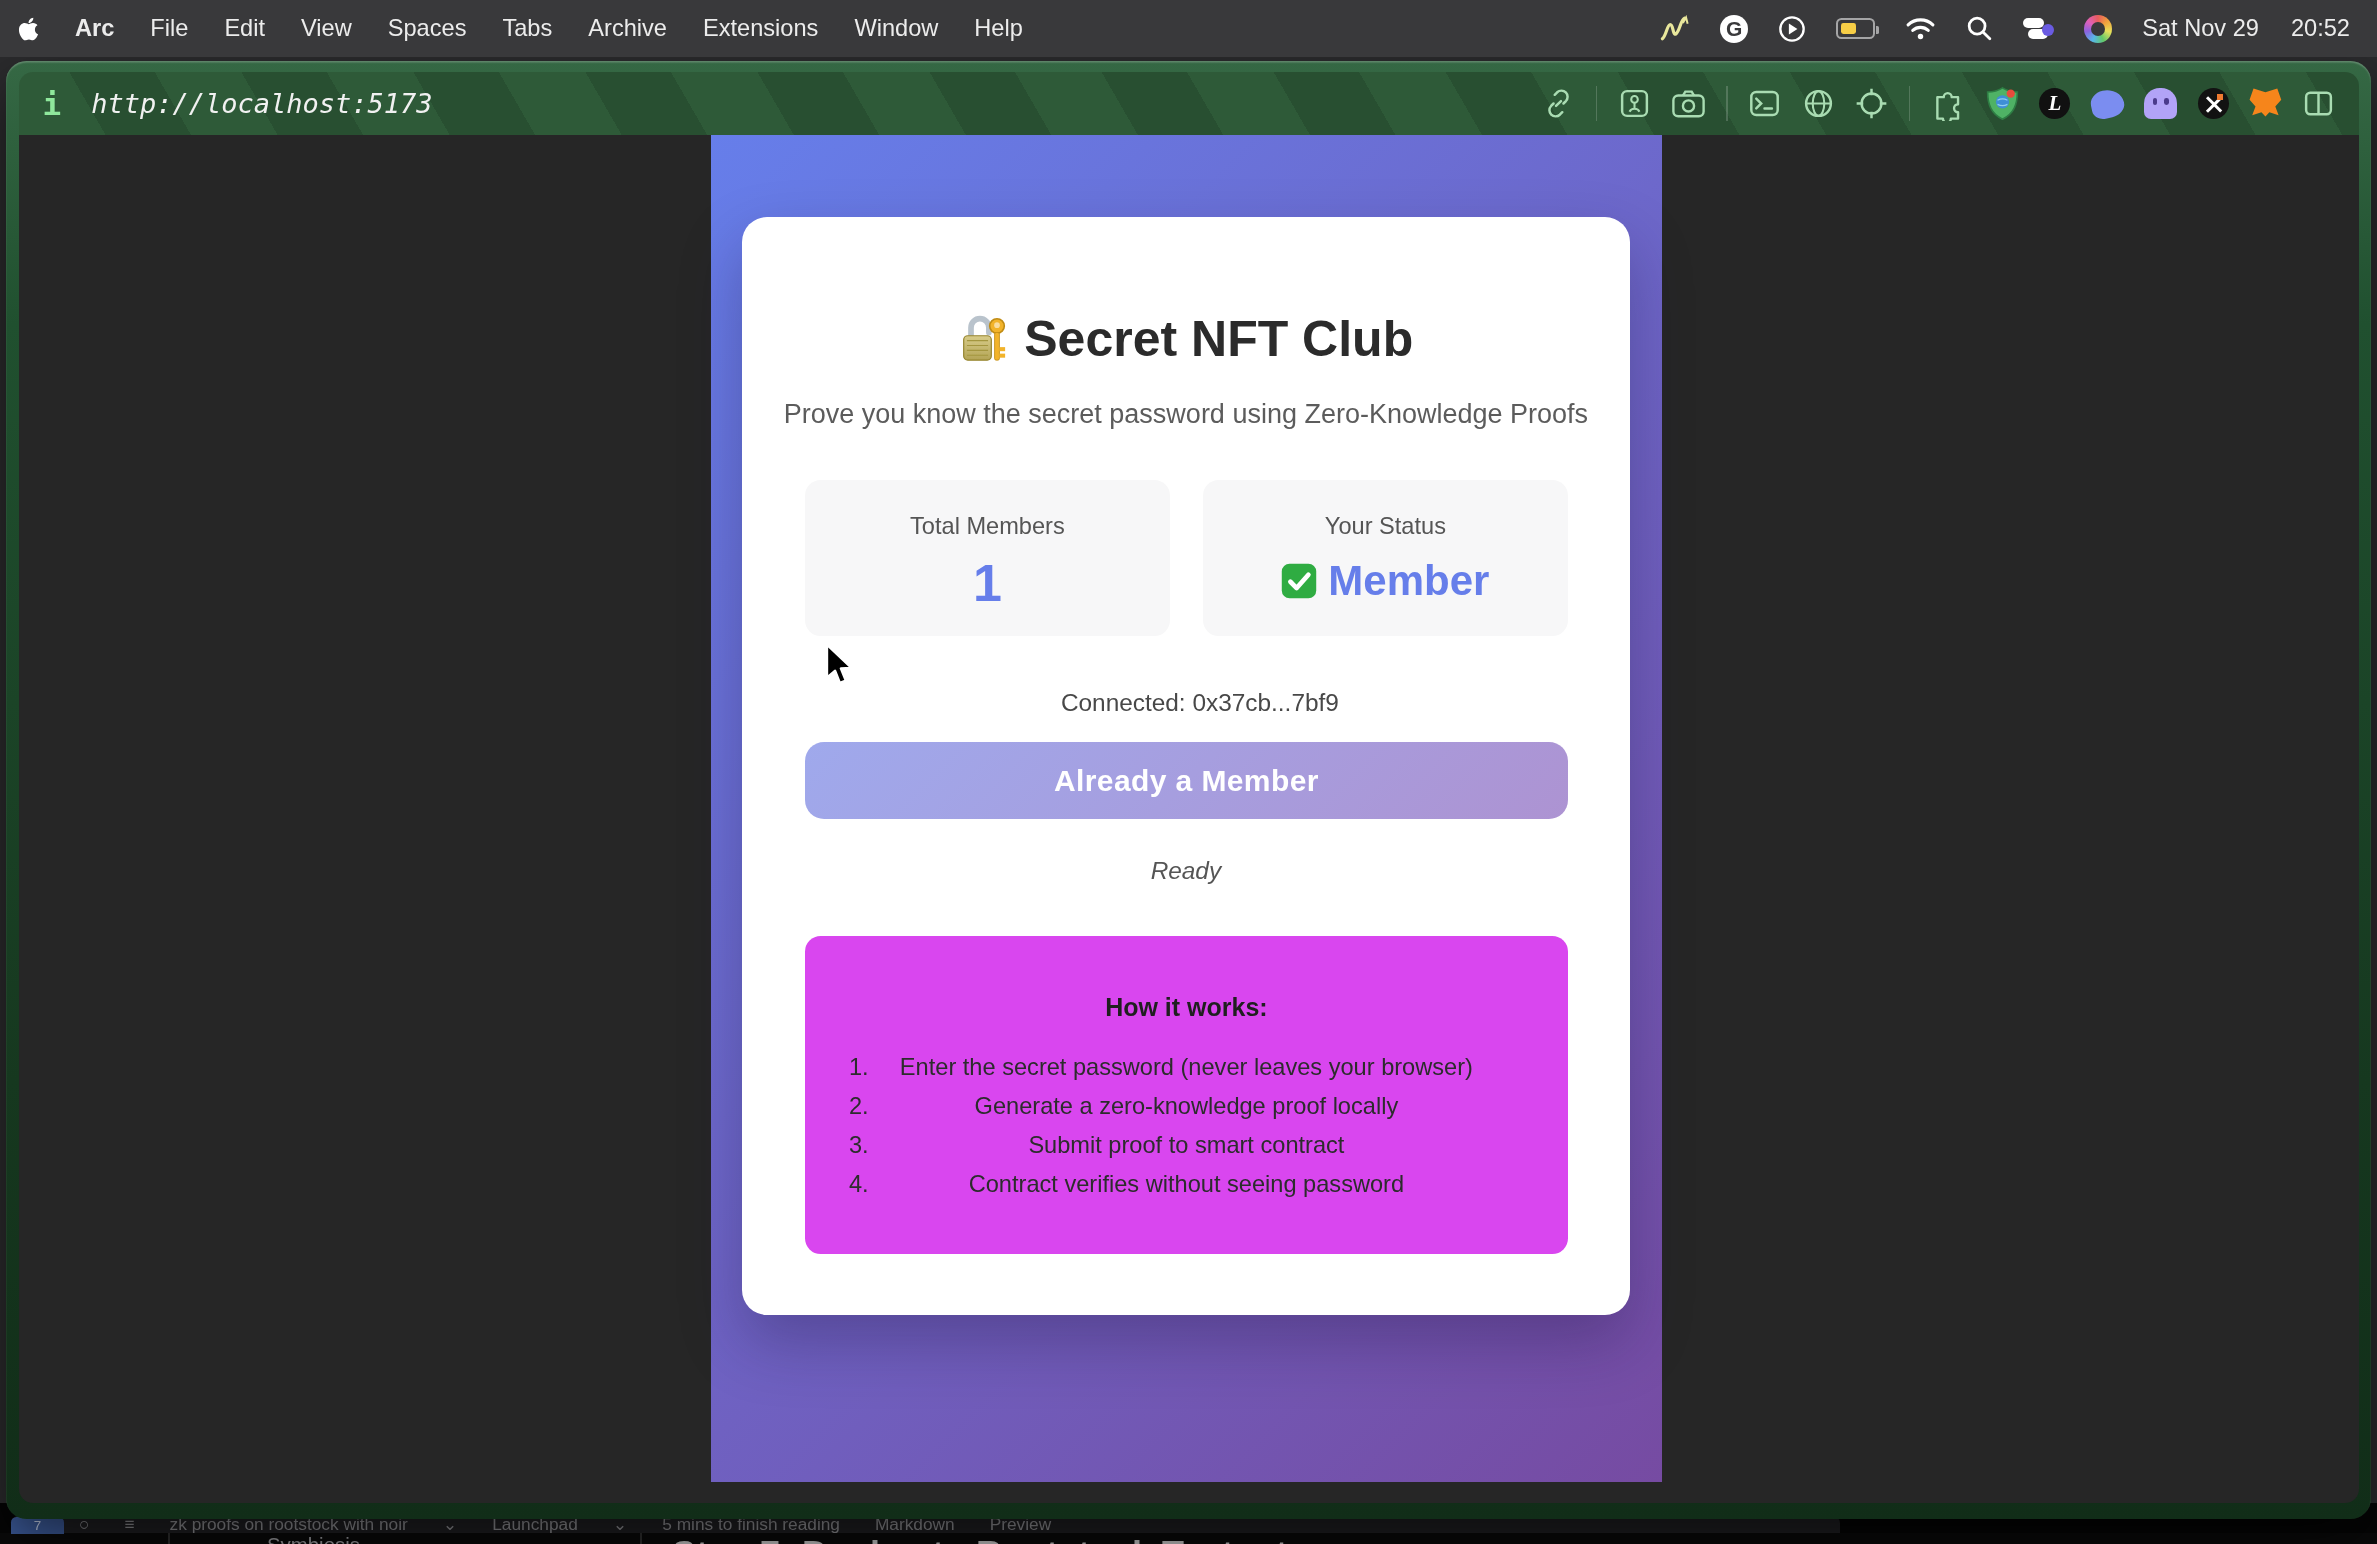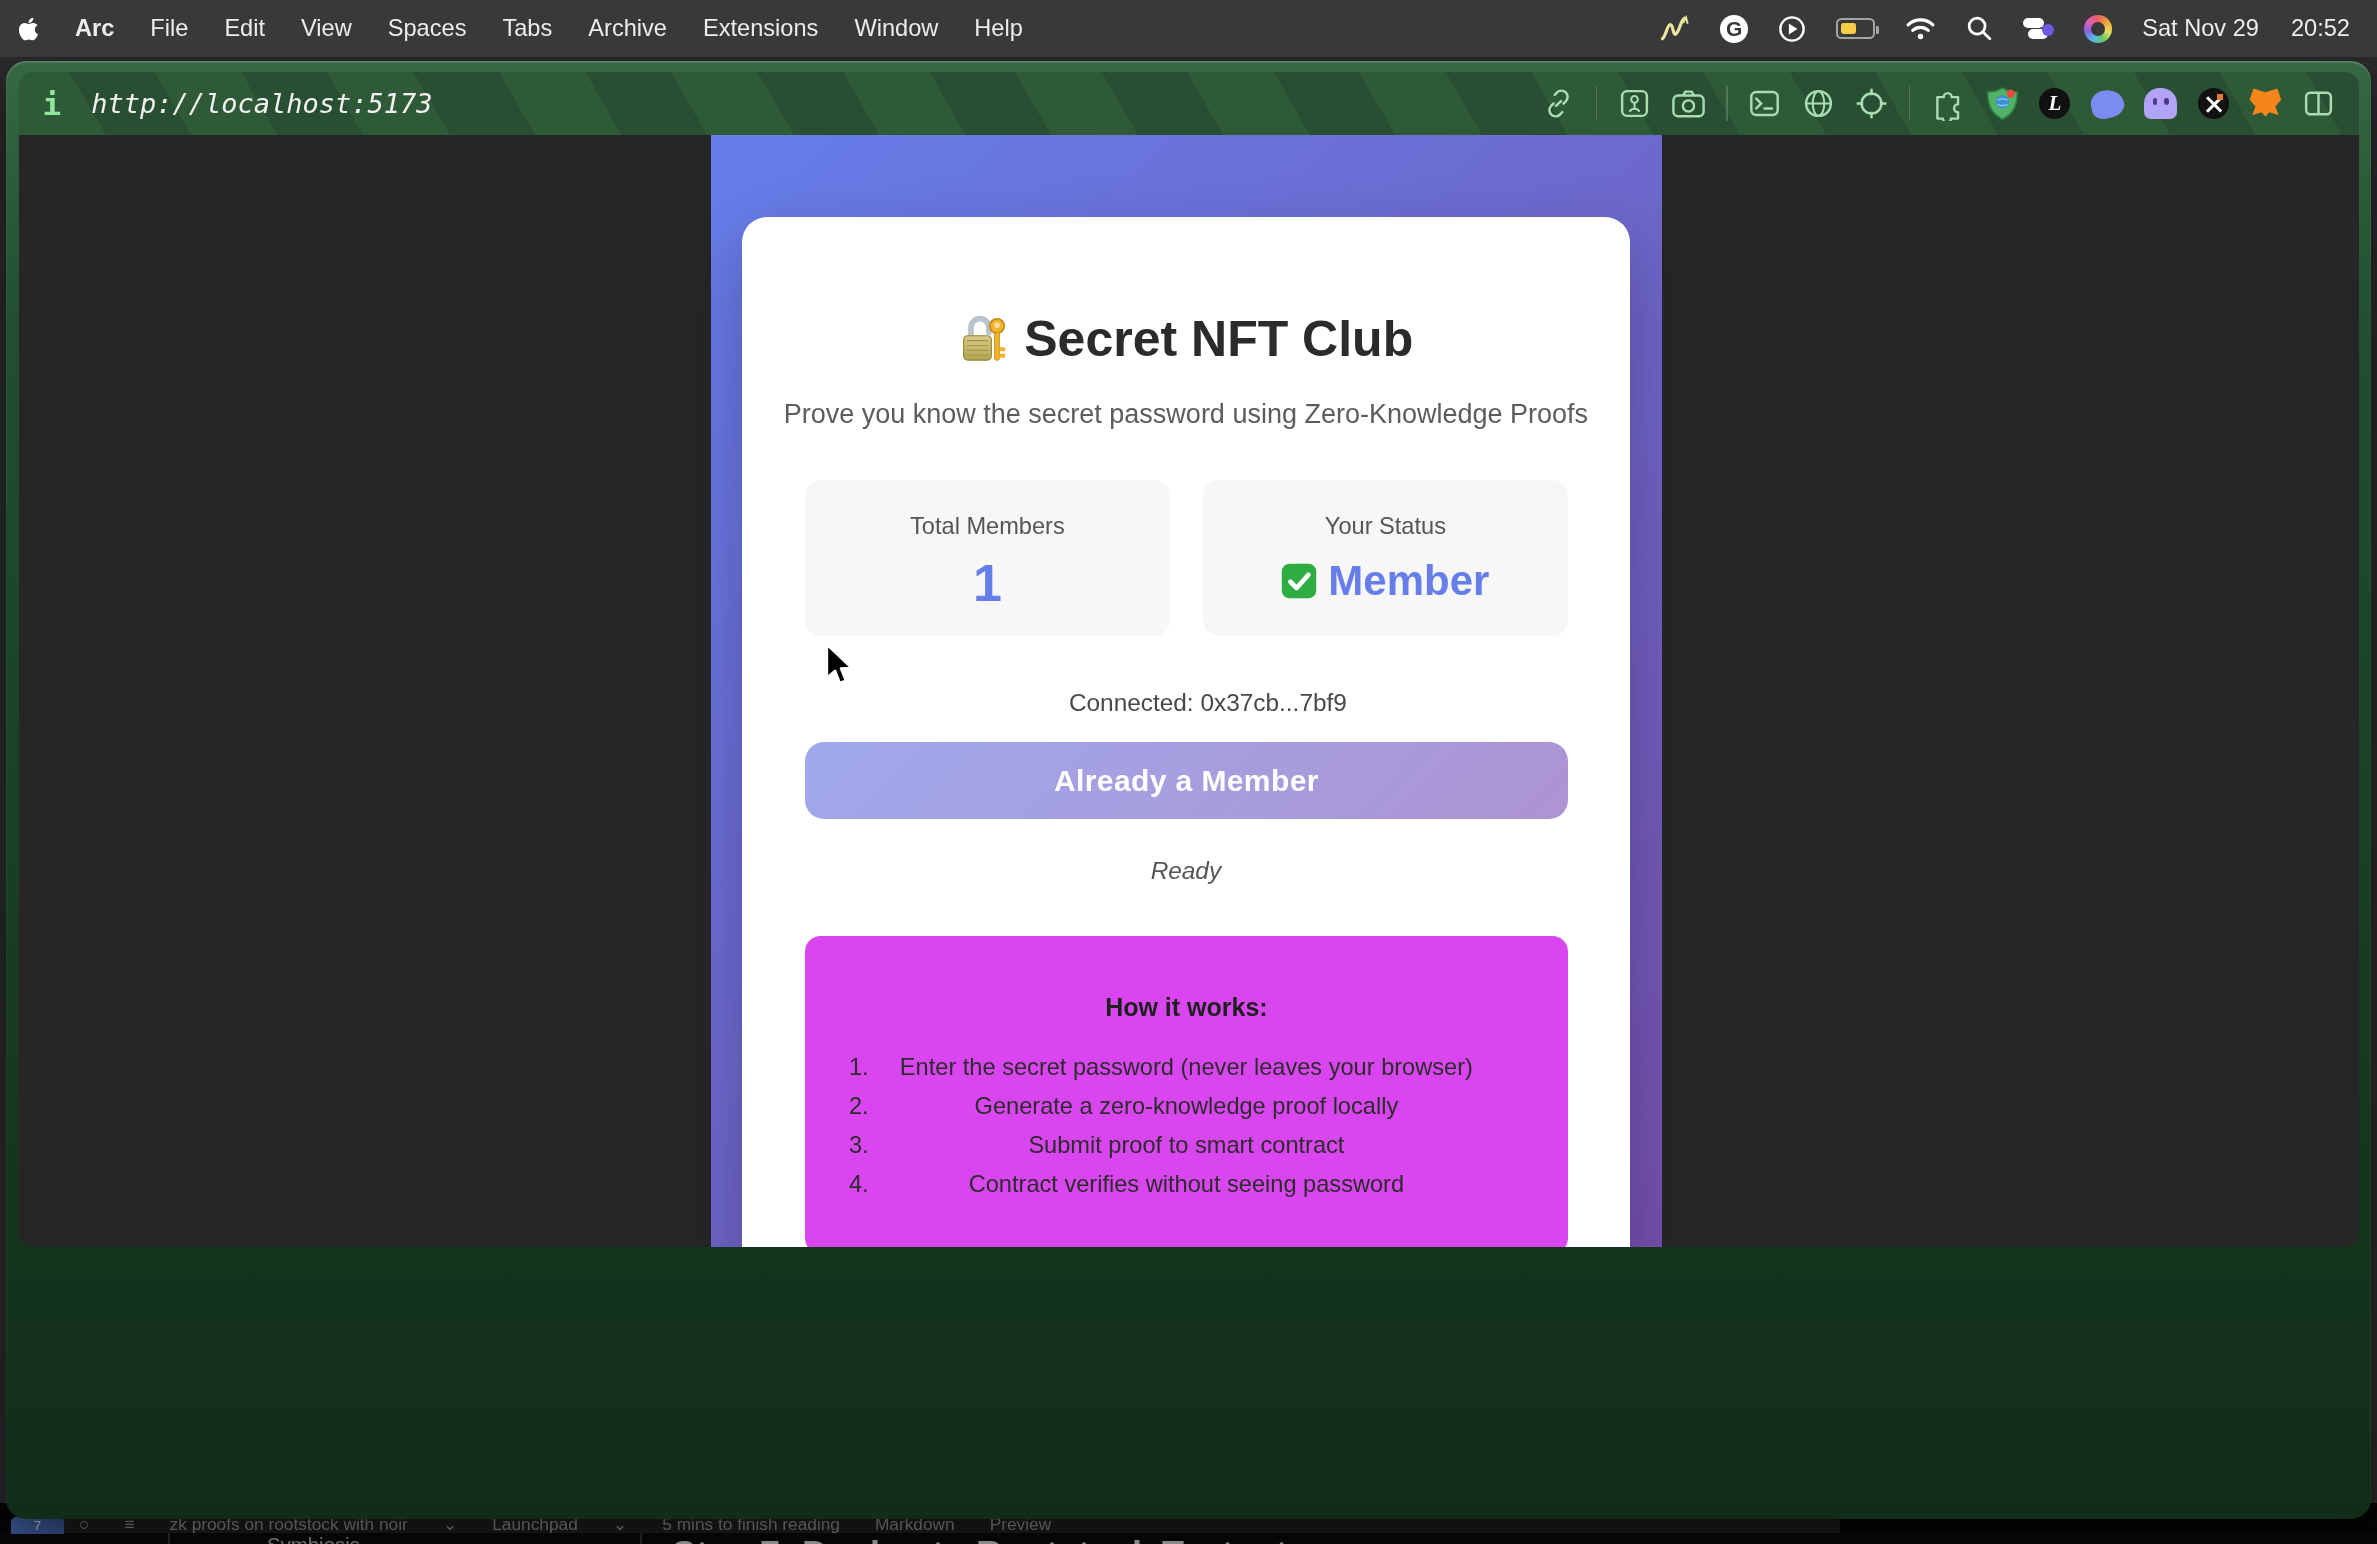--- a/index.html
+++ b/index.html
@@ -55,38 +55,38 @@
   .xverse .xsq { position:absolute; right:5.5px; top:5.5px; width:6.3px; height:6.3px; background:#ee7a30; }
   .metamask { width:33px; height:31px; background:#f6851b;
       clip-path:polygon(50% 14%, 86% 2%, 98% 38%, 80% 60%, 90% 88%, 62% 78%, 50% 92%, 38% 78%, 10% 88%, 20% 60%, 2% 38%, 14% 2%); }
   .phantom { position:relative; width:33px; height:31px; background:#b2a3f7;
       border-radius:15.7px 15.7px 7px 7px; }
   .phantom .eye { position:absolute; top:10.2px; width:4.7px; height:7px; border-radius:2.4px; background:#4b3a8c; }
   .phantom .e1 { left:8.6px; } .phantom .e2 { left:19.7px; }
   .rabby { width:33px; height:28px; background:#7b8df0; border-radius:55% 70% 55% 45%; transform:rotate(-12deg); }
 
   
-  .content { position:absolute; left:12.6px; top:74px; width:2340px; height:1112px;
+  .content { position:absolute; left:12.6px; top:74px; width:2340px; height:1368px;
       background:#262626; border-radius:0 0 14px 14px; overflow:hidden; }
   .purple-col { position:absolute; left:692px; top:0; width:951px; height:1347px;
       background:linear-gradient(135deg,#667eea 0%,#764ba2 100%); }
   .card { position:absolute; left:31px; top:82px; width:888px; height:1098px;
       background:#ffffff; border-radius:25px; box-shadow:0 28px 63px rgba(25,15,60,.30);
       text-align:center; }
   .card-title { position:absolute; left:0; top:93px; width:100%;
       display:flex; align-items:center; justify-content:center; gap:15.7px;
       font-size:50px; font-weight:700; color:#2b2b2b; }
   .card-sub { position:absolute; left:0; top:182px; width:100%; font-size:27px; color:#5c5c5c; }
   .stats { position:absolute; left:63px; top:263px; width:763px; height:156px; display:flex; gap:33px; }
   .stat-box { flex:1; background:#f7f7f8; border-radius:15.7px; }
   .stat-label { margin-top:33px; font-size:23.6px; color:#555; }
   .stat-value { margin-top:12.6px; font-size:52px; font-weight:700; color:#667eea; }
   .member-row { margin-top:17.3px; display:flex; align-items:center; justify-content:center; gap:11px;
       font-size:42px; font-weight:700; color:#667eea;text-align:right; }
-  .connected { position:absolute; left:8px; top:472px; width:100%; font-size:24.4px; color:#484848;padding-left:28px; }
+  .connected { position:absolute; left:0; top:472px; width:100%; font-size:24.4px; color:#484848;padding-left:28px; }
   .main-btn { position:absolute; left:63px; top:525px; width:763px; height:77px;
       border:none; border-radius:19px; cursor:pointer;
       background:linear-gradient(135deg,#9fa9ec 0%,#ad93d2 100%);
       color:#ffffff; font-family:"Liberation Sans",sans-serif; font-size:30px; font-weight:700; letter-spacing:0.4px; }
   .ready { position:absolute; left:0; top:640px; width:100%; font-style:italic; font-size:24.4px; color:#555; }
   .hiw { position:absolute; left:63px; top:719px; width:763px; height:318px;
       background:#d946ef; border-radius:15.7px; }
   .hiw-heading { margin-top:57px; font-size:25px; font-weight:700; color:#1f1f1f; }
   .hiw-list { list-style:none; margin-top:26px; }
   .hiw-list li { position:relative; height:39px; line-height:39px; font-size:23.6px; color:#2c2c2c; }

